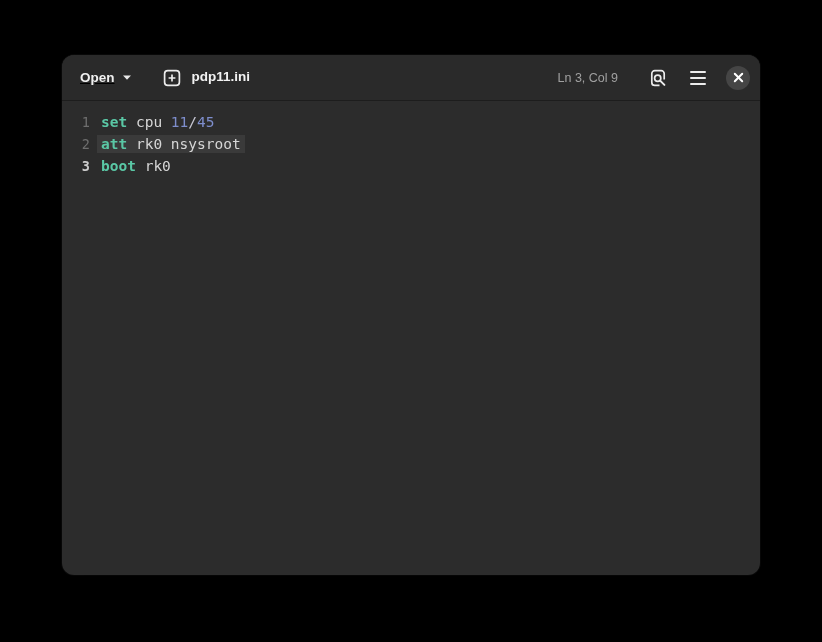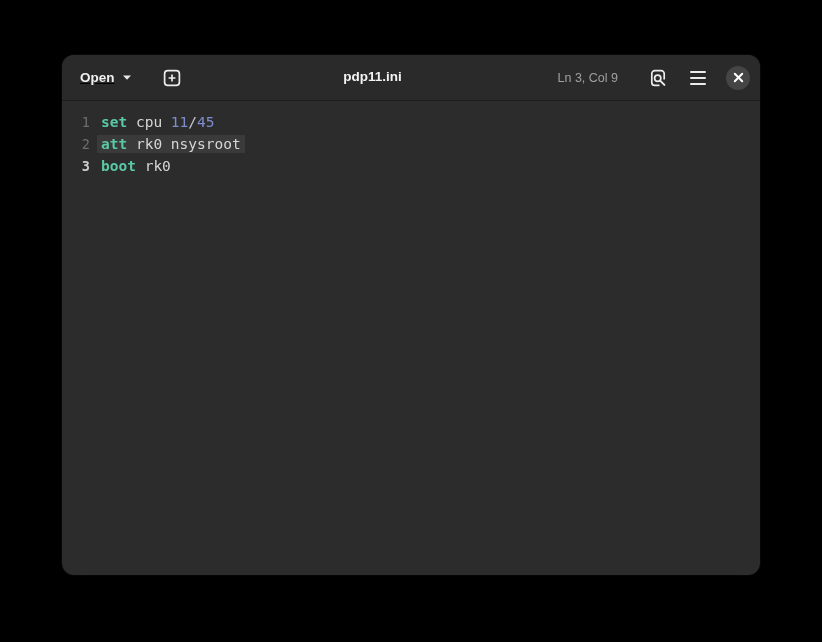--- a/index.html
+++ b/index.html
@@ -33,21 +33,21 @@
     padding: 7px 10px; border-radius: 6px; cursor: pointer;
     color: #f0f0f0; font-size: 13.5px; font-weight: 700;
   }
   .icon-btn {
     width: 32px; height: 32px; border-radius: 6px;
     display: flex; align-items: center; justify-content: center;
     cursor: pointer; color: #ececec;
   }
   .hb-center {
     flex: 1; min-width: 0;
-    display: flex; flex-direction: column; align-items: center;
+    display: flex; flex-direction: column; 
     line-height: 1.25; padding: 0 4px; gap: 18px;
   }
   .title { font-size: 13.5px; font-weight: 700; color: var(--title_fg, #f2f2f2); white-space: nowrap; }
   .subtitle { font-size: 10.5px; color: var(--subtitle_fg, #9a9a9a); white-space: nowrap; overflow: hidden; text-overflow: ellipsis; max-width: 330px; }
   .hb-right { display: flex; align-items: center; gap: 8px; }
   .pos-indicator { font-size: 12.5px; color: #a0a0a0; margin-right: 16px; white-space: nowrap; }
   .close-btn {
     width: 24px; height: 24px; border-radius: 50%;
     background: var(--close_button_bg, #454545);
     display: flex; align-items: center; justify-content: center;

